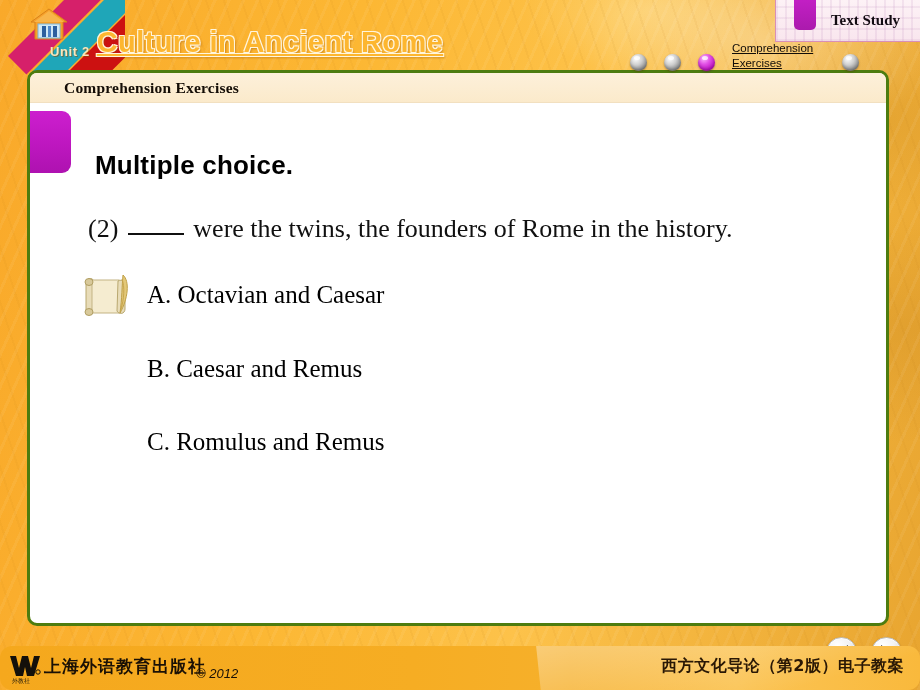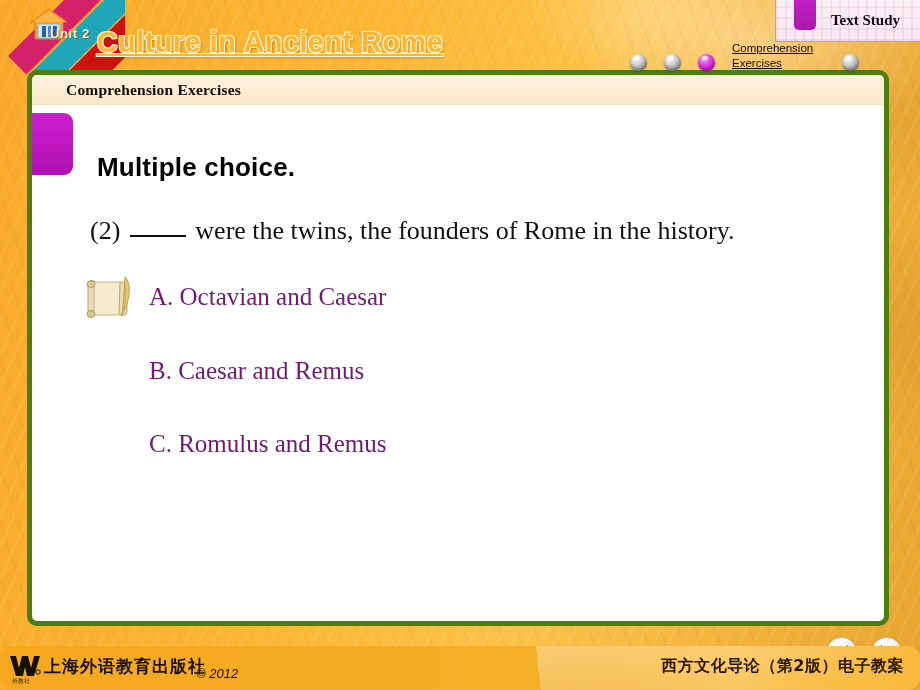--- a/index.html
+++ b/index.html
@@ -61,21 +61,21 @@
     z-index: 6;
   }
 
   
   .unit-title {
     position: absolute;
     left: 50px; top: 26px;
     z-index: 7;
     white-space: nowrap;
     display: flex;
-    align-items: flex-start;
+    align-items: flex-end;
     gap: 7px;
   }
   .unit-label {
     font-family: "Liberation Sans", sans-serif;
     font-weight: bold;
     font-size: 13px;
     letter-spacing: .6px;
     color: #fbe6bb;
     text-shadow: 1px 1px 0 rgba(140,70,0,.55);
   }
@@ -167,21 +167,21 @@
     margin-top: -1px;
     cursor: pointer;
   }
 
   
   .panel {
     position: absolute;
     left: 27px; top: 70px;
     width: 862px; height: 556px;
     background: #ffffff;
-    border: 5px solid #4d7c0f;
+    border: 3px solid #4d7c0f;
     border-radius: 10px;
     box-sizing: border-box;
     overflow: hidden;
     z-index: 5;
   }
   .panel-header {
     height: 30px;
     background: linear-gradient(180deg, #fdf0da 0%, #fbeacb 100%);
     border-bottom: 1px solid #f2e0c0;
     display: flex;
@@ -238,21 +238,21 @@
     position: absolute;
     left: 48px; top: 196px;
     width: 56px; height: 54px;
   }
 
   .options {
     position: absolute;
     left: 117px; top: 208px;
     font-family: "Liberation Serif", serif;
     font-size: 25px;
-    color: #701a75;
+    color: #000000;
   }
   .option { height: 73.5px; white-space: nowrap; }
 
   
   .navbtns {
     position: absolute;
     right: 18px; bottom: 22px;
     display: flex;
     gap: 14px;
     z-index: 9;

